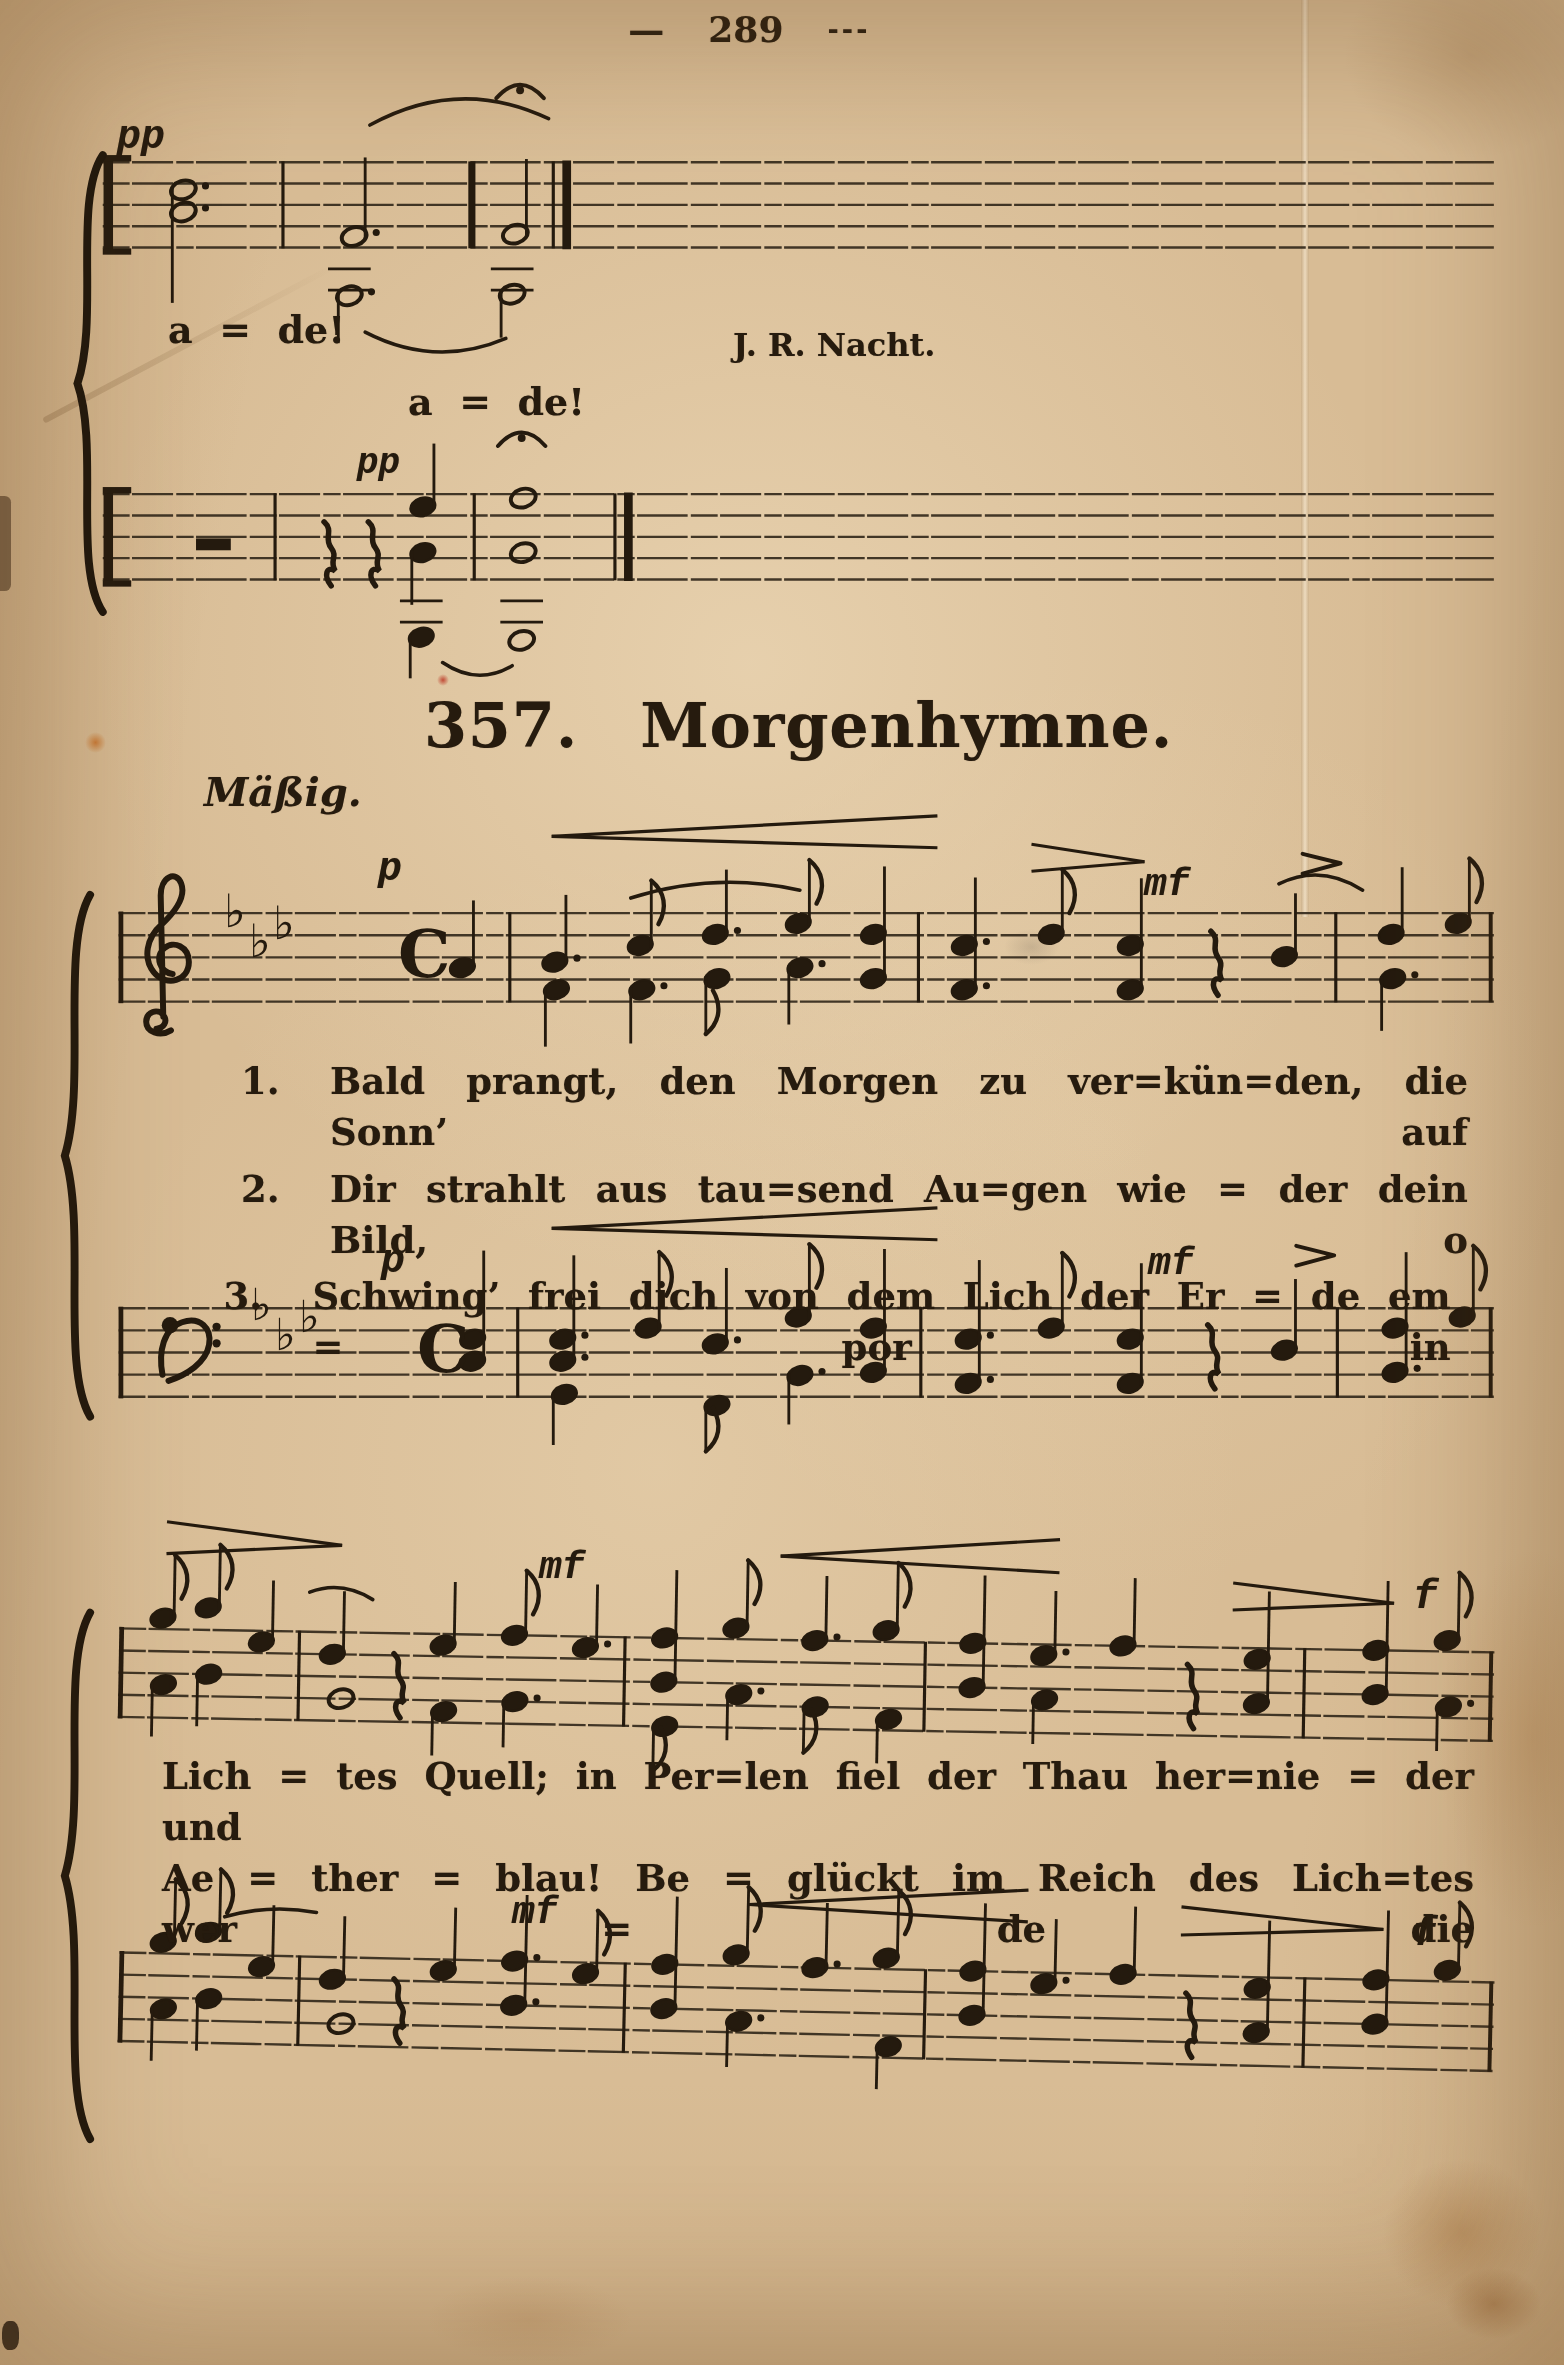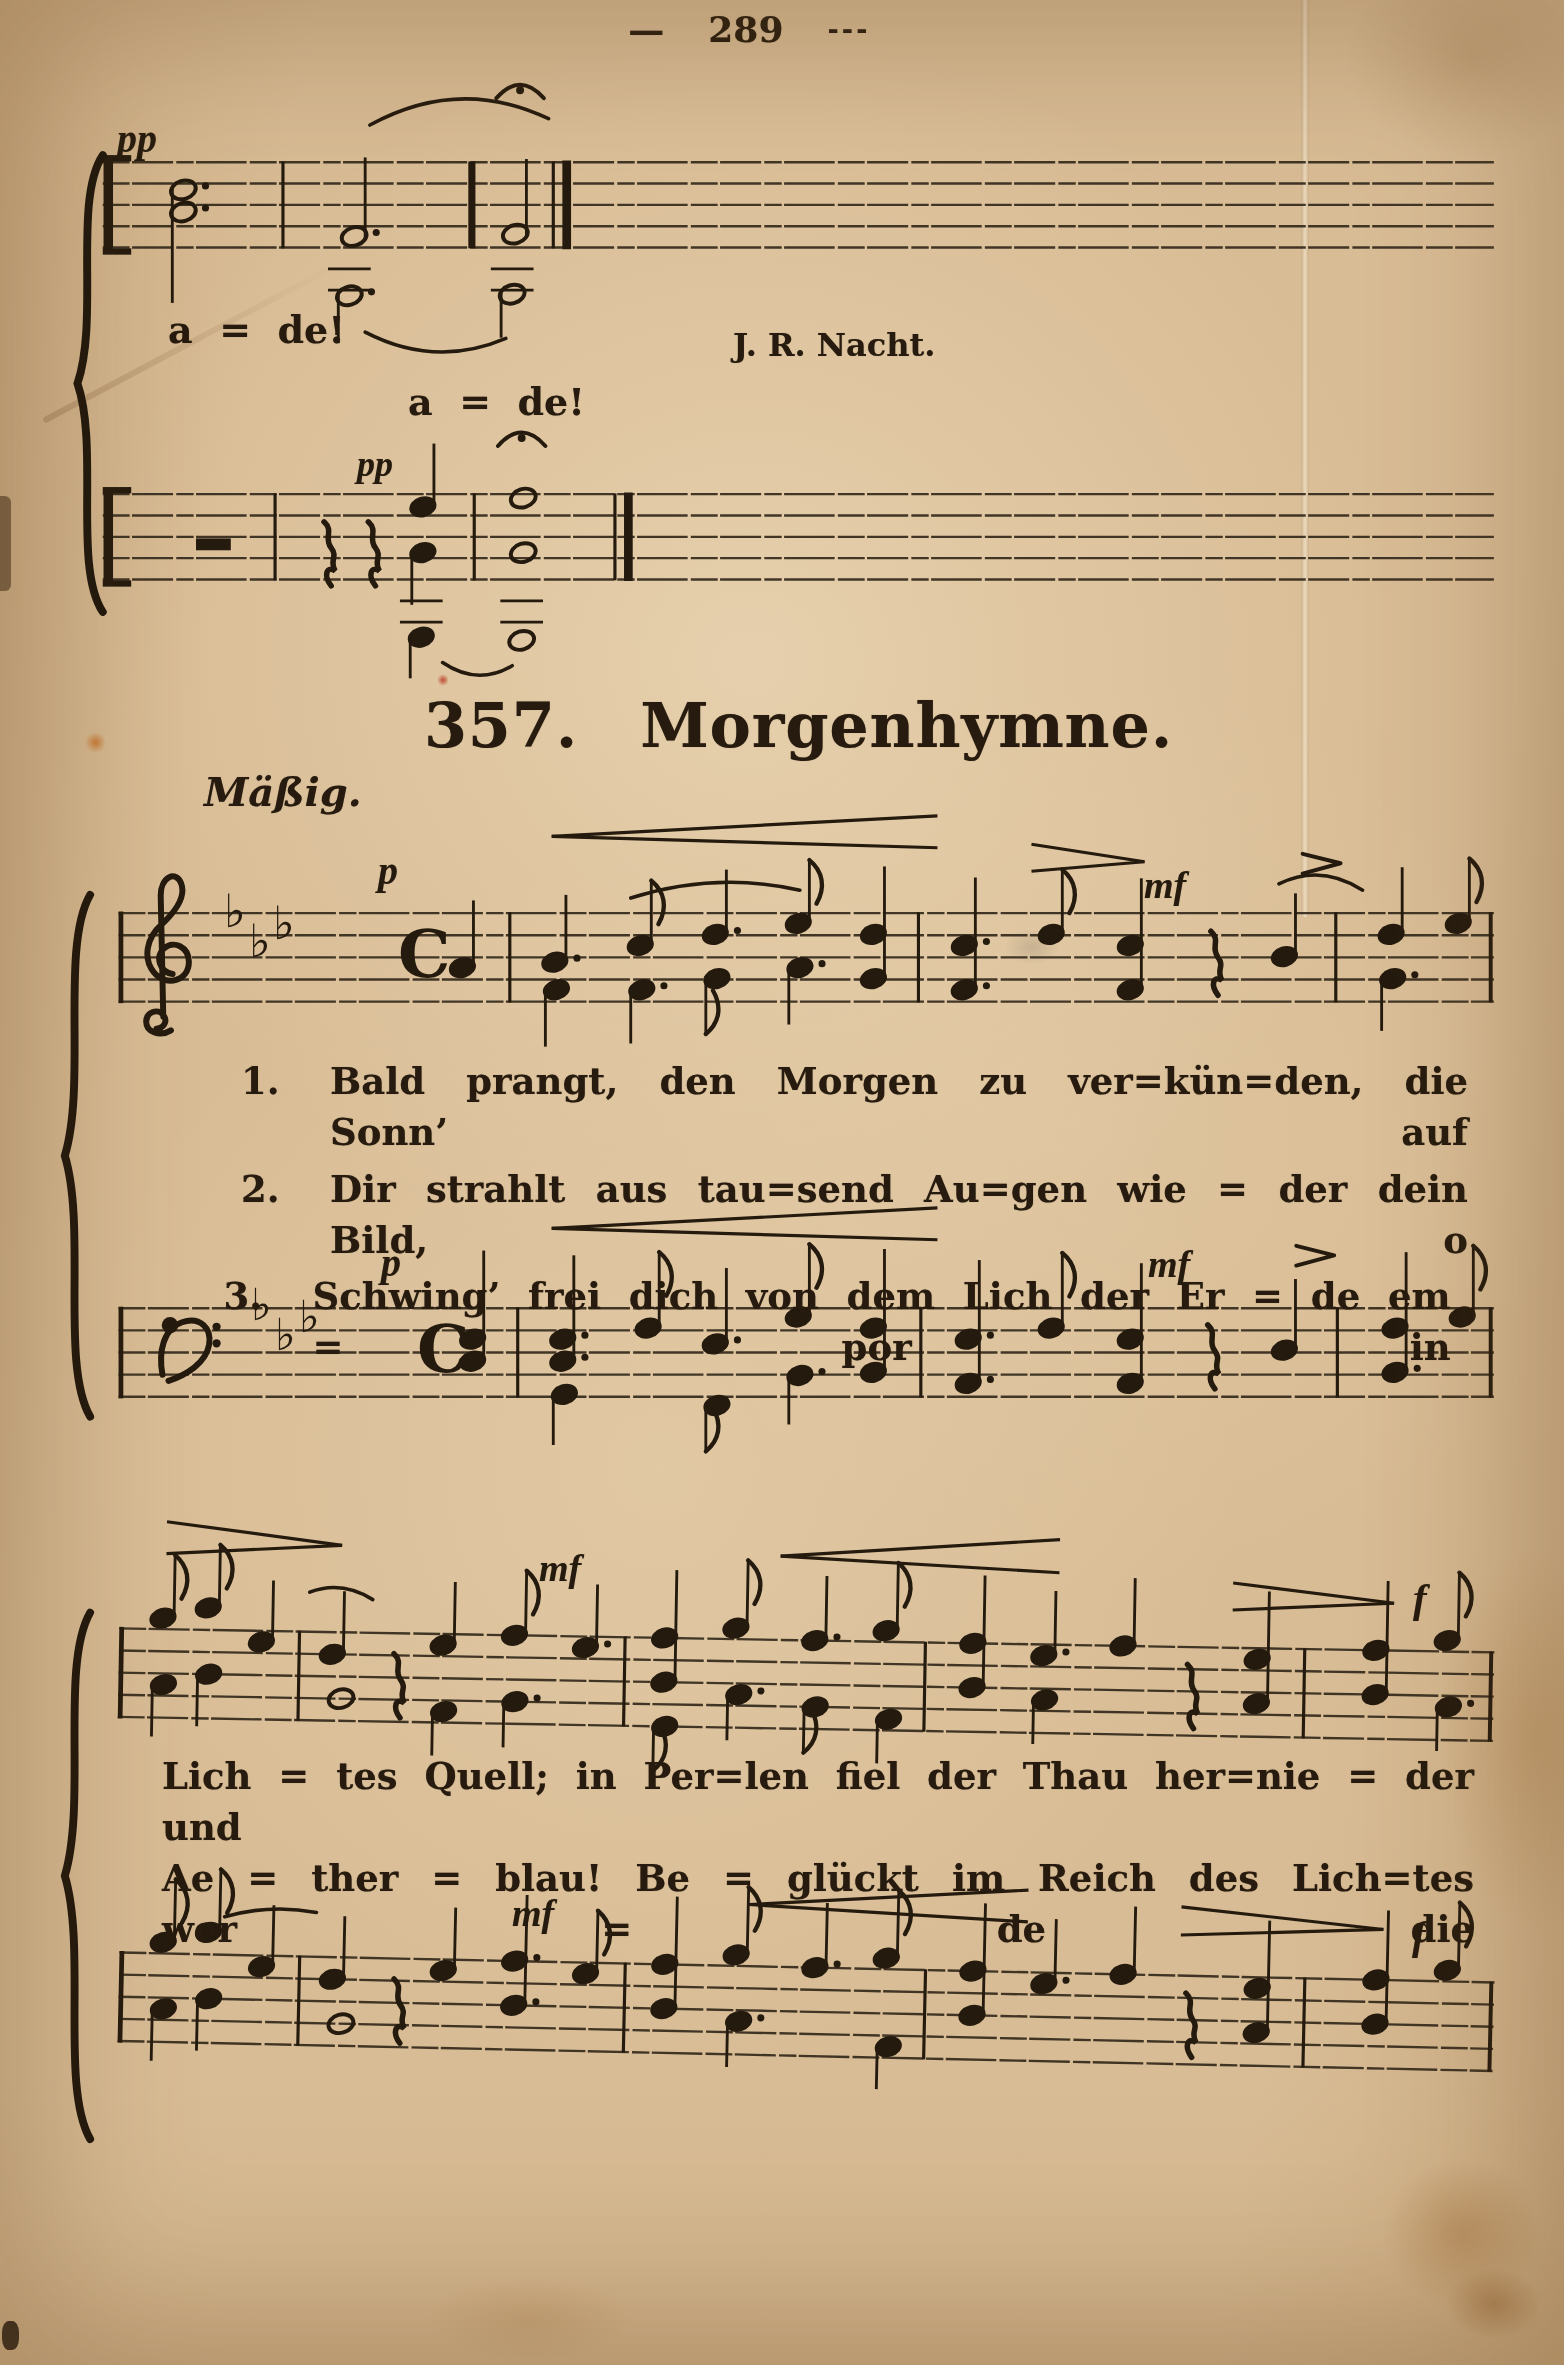--- a/index.html
+++ b/index.html
@@ -14,21 +14,21 @@
       linear-gradient(0deg, rgba(186,150,104,.25), rgba(186,150,104,0) 12%);
     font-family:"DejaVu Serif", "Liberation Serif", serif;
   }
   .page::after{
     content:"";position:absolute;inset:0;z-index:9;pointer-events:none;
     box-shadow:inset 0 0 150px 43px rgba(108,74,34,.33);
   }
   .abs{position:absolute;}
   .frak{font-family:"DejaVu Serif","Liberation Serif",serif;font-weight:bold;color:#261b0e;
         text-shadow:0 0 0.8px rgba(45,28,10,.45);}
-  .dyn{font-family:Liberation Serif, serif;font-style:italic;font-weight:bold;
+  .dyn{font-family:Liberation Mono, monospace;font-style:italic;font-weight:bold;
        color:#241a0e;text-shadow:0 0 0.8px rgba(45,28,10,.4);}
   .flat{font-family:"DejaVu Sans","Liberation Sans",sans-serif;font-weight:bold;color:#241a0e;}
   .timesig{font-family:"DejaVu Serif","Liberation Serif",serif;font-weight:bold;color:#241a0e;}
   #hdr{left:0;top:8px;width:1565px;display:flex;justify-content:center;align-items:center;
        gap:44px;transform:translateX(-33px);font-size:36px;}
   #titlerow{left:0;top:689px;width:1565px;display:flex;justify-content:center;gap:62px;
        transform:translateX(16px);font-size:62px;letter-spacing:0.8px;}
   .verse-block{display:block;}
   .verse-line{display:flex;align-items:flex-start;font-size:37px;line-height:51px;}
   .verse-num{width:89px;flex:0 0 auto;}

